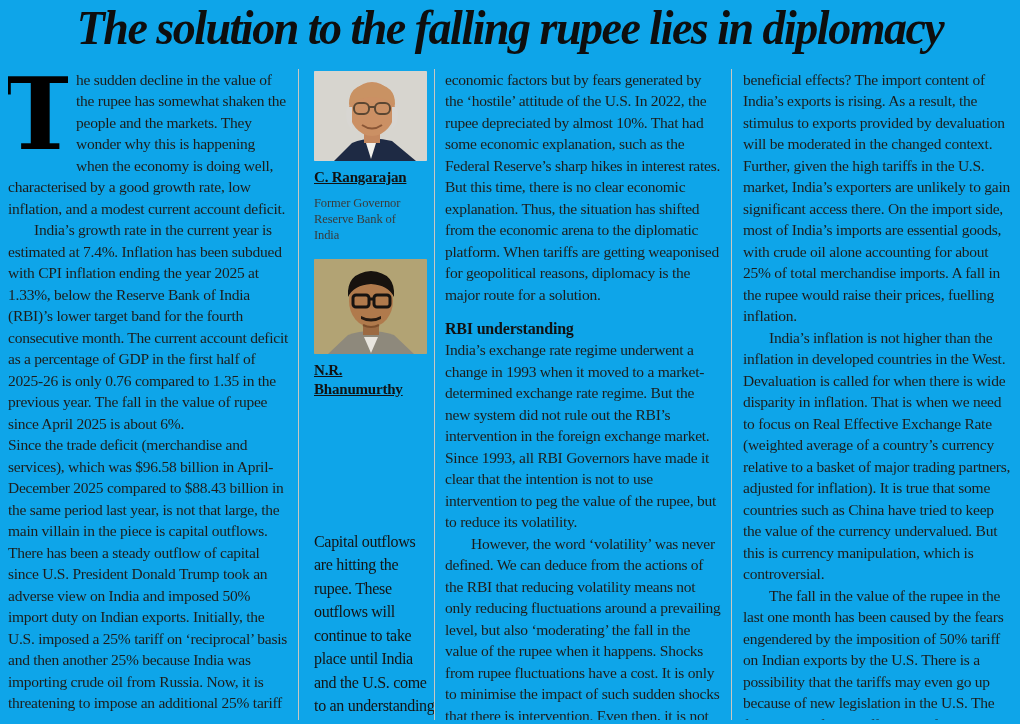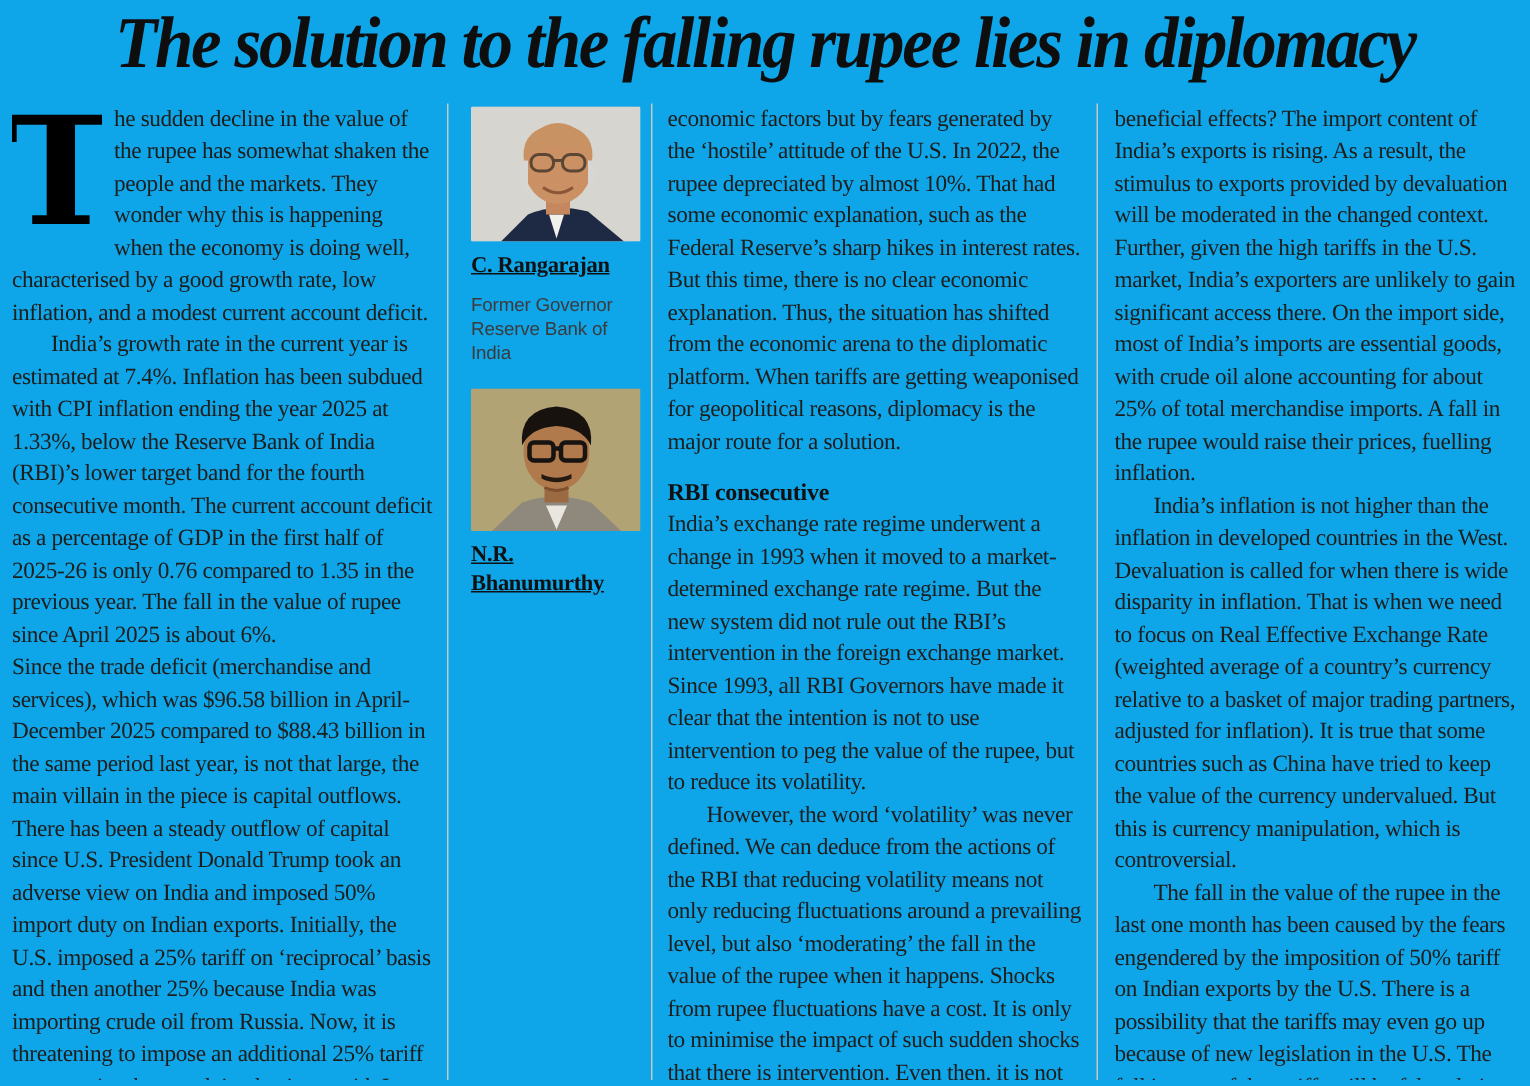--- a/index.html
+++ b/index.html
@@ -39,21 +39,21 @@
     font-family:"DejaVu Serif", serif; font-weight:bold;
     font-size:100px; line-height:80px; text-indent:-5px; color:#000;
     overflow:hidden;
   }
   .photo { display:block; width:113px; border-radius:1px; }
   .author-name {
     margin-top:7px; font-size:15px; font-weight:bold;
     text-decoration:underline; letter-spacing:-0.2px; line-height:19px; color:#111;
   }
   .author-role {
-    margin-top:8px; font-family:Liberation Sans, sans-serif;
+    margin-top:8px; font-family:Liberation Serif, serif;
     font-size:12.5px; line-height:16px; letter-spacing:-0.1px; color:#3b3b3b;
   }
   .author-block { margin-bottom:16px; }
   .pull-quote {
     margin-top:auto; margin-bottom:2px; width:122px;
     font-size:16px; line-height:23.5px; letter-spacing:-0.3px; color:#141414;
   }
 </style>
 </head>
 <body>
@@ -104,25 +104,26 @@
           <path d="M34 38 Q32 14 57 12 Q82 14 80 38 Q74 26 57 25 Q40 26 34 38" fill="#17120e"></path>
           <rect x="39" y="36" width="16" height="12" rx="3" fill="none" stroke="#161310" stroke-width="3"></rect>
           <rect x="60" y="36" width="16" height="12" rx="3" fill="none" stroke="#161310" stroke-width="3"></rect>
           <line x1="55" y1="40" x2="60" y2="40" stroke="#161310" stroke-width="3"></line>
           <path d="M47 57 Q57 62 67 57 L67 60 Q57 65 47 60 Z" fill="#241a12"></path>
           <path d="M49 66 Q57 70 65 66" fill="none" stroke="#7d4f2c" stroke-width="2"></path>
         </svg>
         <div class="author-name">N.R. Bhanumurthy</div>
       </div>
 
+      <div class="pull-quote">Capital outflows are hitting the rupee. These outflows will continue to take place until India and the U.S. come to an understanding</div>
     </div>
 
     <div class="col col-3">
       <p class="para">economic factors but by fears generated by the ‘hostile’ attitude of the U.S. In 2022, the rupee depreciated by almost 10%. That had some economic explanation, such as the Federal Reserve’s sharp hikes in interest rates. But this time, there is no clear economic explanation. Thus, the situation has shifted from the economic arena to the diplomatic platform. When tariffs are getting weaponised for geopolitical reasons, diplomacy is the major route for a solution.</p>
-      <h3 class="subhead">RBI consecutive</h3>
+      <h3 class="subhead">RBI understanding</h3>
       <p class="para">India’s exchange rate regime underwent a change in 1993 when it moved to a market-determined exchange rate regime. But the new system did not rule out the RBI’s intervention in the foreign exchange market. Since 1993, all RBI Governors have made it clear that the intention is not to use intervention to peg the value of the rupee, but to reduce its volatility.</p>
       <p class="para indent">However, the word ‘volatility’ was never defined. We can deduce from the actions of the RBI that reducing volatility means not only reducing fluctuations around a prevailing level, but also ‘moderating’ the fall in the value of the rupee when it happens. Shocks from rupee fluctuations have a cost. It is only to minimise the impact of such sudden shocks that there is intervention. Even then, it is not the intention of the RBI to prevent the fall, but to let it slide smoothly to whatever level it has to fall. It may be best for the RBI to clarify that reducing volatility also includes moderating the fall in the value of the rupee. After all, intervention, especially if it is asymmetric, does affect the level of exchange rate while minimising its volatility. The present situation adds another element – non-economic pressures acting on the value of the rupee. In fact, if India and the U.S. come to an understanding, the rupee will appreciate.</p>
 
     </div>
 
     <div class="col col-4">
       <p class="para">beneficial effects? The import content of India’s exports is rising. As a result, the stimulus to exports provided by devaluation will be moderated in the changed context. Further, given the high tariffs in the U.S. market, India’s exporters are unlikely to gain significant access there. On the import side, most of India’s imports are essential goods, with crude oil alone accounting for about 25% of total merchandise imports. A fall in the rupee would raise their prices, fuelling inflation.</p>
       <p class="para indent">India’s inflation is not higher than the inflation in developed countries in the West. Devaluation is called for when there is wide disparity in inflation. That is when we need to focus on Real Effective Exchange Rate (weighted average of a country’s currency relative to a basket of major trading partners, adjusted for inflation). It is true that some countries such as China have tried to keep the value of the currency undervalued. But this is currency manipulation, which is controversial.</p>
       <p class="para indent">The fall in the value of the rupee in the last one month has been caused by the fears engendered by the imposition of 50% tariff on Indian exports by the U.S. There is a possibility that the tariffs may even go up because of new legislation in the U.S. The full impact of the tariffs will be felt only in 2026-27.</p>
 

